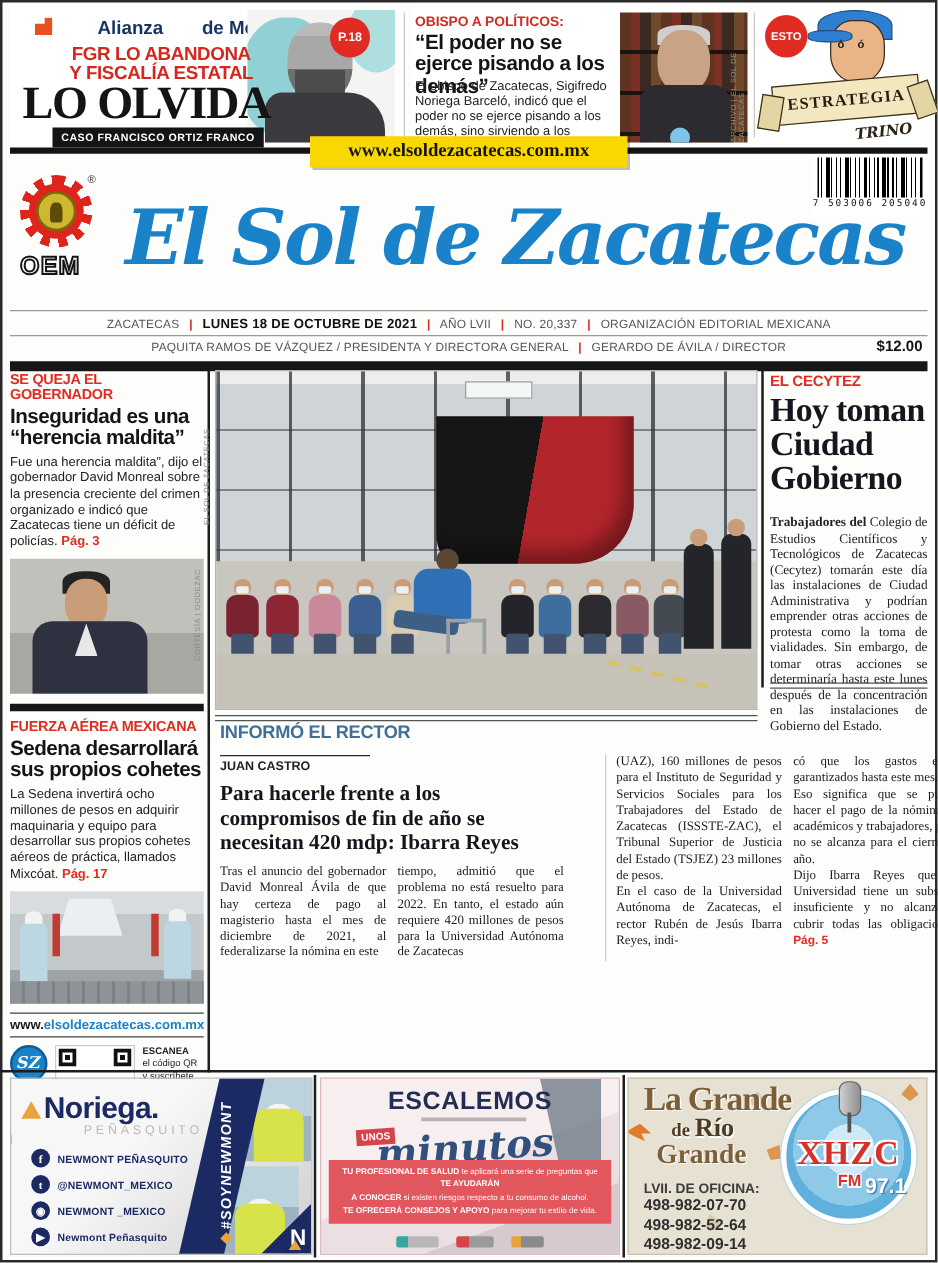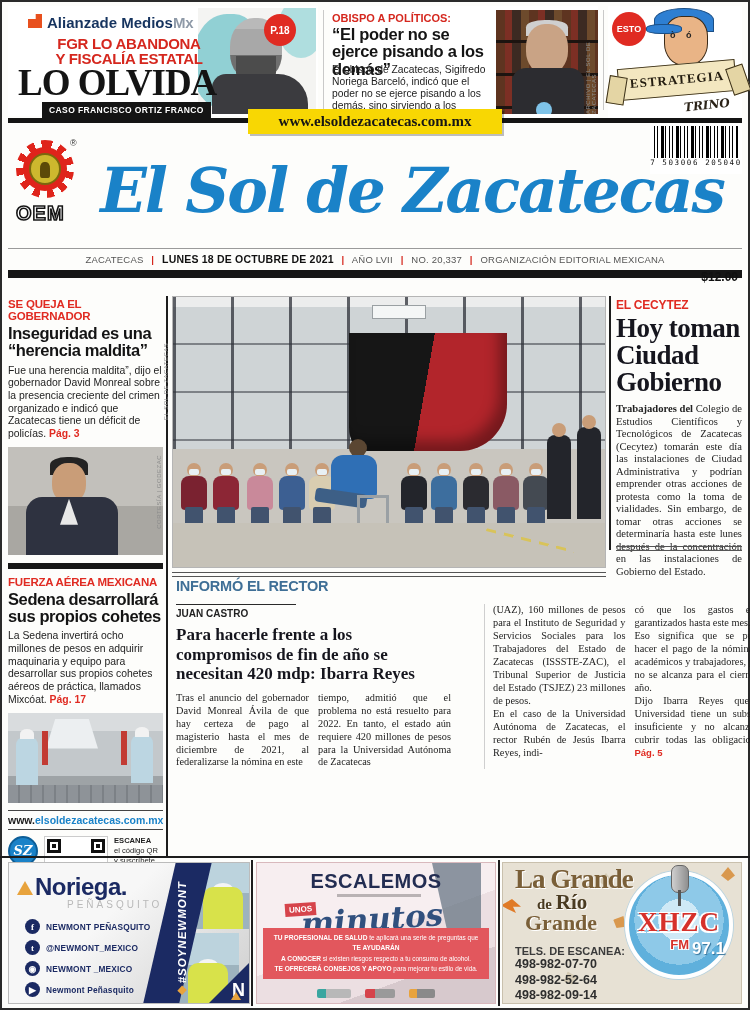--- a/index.html
+++ b/index.html
@@ -5,21 +5,21 @@
   html,body{margin:0;padding:0;background:#9a9a9a;}
   .page{position:relative;width:750px;height:1010px;background:#fdfdfb;margin:0 auto;
         font-family:"Liberation Sans",sans-serif;color:#1a1a1a;overflow:hidden;
         box-shadow:inset 0 0 0 2px #2a2a2a;}
   
   .red{color:#e02b22;}
   .abs{position:absolute;}
   .vcredit{writing-mode:vertical-rl;transform:rotate(180deg);font-size:6px;color:#8b8b8b;letter-spacing:.5px;}
   
   .promoA{left:8px;top:6px;width:310px;height:110px;background:#fff;}
-  .alianza{left:20px;top:8px;display:flex;align-items:flex-start;font-weight:bold;font-size:15px;color:#16345f;}
+  .alianza{left:20px;top:8px;display:flex;align-items:flex-start;font-weight:bold;font-size:15px;color:#16345f;gap:31px;}
   .alianza .blk{width:14px;height:14px;background:#e8501e;margin-right:5px;
       clip-path:polygon(0 35%,55% 35%,55% 0,100% 0,100% 100%,0 100%);}
   .alianza .mx{color:#8f9aa8;font-weight:bold;}
   .pbadge{width:32px;height:32px;border-radius:50%;background:#e02b22;color:#fff;font-weight:bold;
       font-size:10px;display:flex;align-items:center;justify-content:center;z-index:5;}
   .promoA .pbadge{left:256px;top:8px;}
   .promoA-kicker{left:26px;top:30px;width:190px;text-align:center;color:#d5271e;font-weight:bold;
       font-size:15px;line-height:1.0;letter-spacing:-.3px;font-family:"Liberation Sans",sans-serif;}
   .promoA-head{left:10px;top:58px;width:225px;font-family:"Liberation Serif",serif;font-weight:bold;
       font-size:37px;letter-spacing:-1px;color:#141414;line-height:1;}
@@ -161,21 +161,21 @@
   .ground .dash{position:absolute;right:30px;top:16px;width:90px;height:3px;
       background:repeating-linear-gradient(90deg,#d8c35a 0 10px,transparent 10px 18px);transform:rotate(14deg);}
   .photocredit{left:163px;top:300px;height:120px;}
   .dblrule{border-top:1px solid #555;border-bottom:1px solid #555;height:3px;}
   .photodbl{left:172px;top:572px;width:434px;}
   .vlineA{left:166px;top:296px;width:2px;height:562px;background:#1d1d1d;}
   .vlineB{left:609px;top:296px;width:2px;height:254px;background:#1d1d1d;}
   
   .cecytez{left:616px;top:298px;width:126px;}
   .cecytez .kicker{font-size:12px;}
-  .cz-head{font-family:"Liberation Serif",serif;font-weight:bold;font-size:27px;line-height:1.0;letter-spacing:-.5px;color:#16161e;margin-bottom:7px;}
+  .cz-head{font-family:"Liberation Serif",serif;font-weight:bold;font-size:27px;line-height:1.0;letter-spacing:-.5px;color:#16161e;margin-bottom:17px;}
   .cz-body{font-family:"Liberation Serif",serif;font-size:10.6px;line-height:1.18;color:#222;text-align:justify;}
   .czdbl{left:616px;top:546px;width:126px;}
   
   .mainstory{left:176px;top:578px;width:566px;}
   .ms-kicker{color:#3f6f96;font-weight:bold;font-size:14.5px;letter-spacing:-.2px;}
   .ms-head{font-family:"Liberation Serif",serif;font-weight:bold;font-size:54px;line-height:.98;letter-spacing:-1.5px;color:#15151d;margin-top:2px;}
   .ms-cols{display:flex;margin-top:10px;gap:26px;}
   .ms-left{width:276px;}
   .ms-right{width:274px;border-left:1px solid #cfcfcf;margin-left:7px;padding-left:8px;display:flex;gap:9px;}
   .byline{border-top:1.5px solid #2a2a2a;padding-top:3px;font-size:10px;font-weight:bold;color:#222;margin-bottom:6px;width:120px;}
@@ -334,20 +334,25 @@
       <span>ZACATECAS</span>
       <span class="sep">|</span>
       <span class="strong">LUNES 18 DE OCTUBRE DE 2021</span>
       <span class="sep">|</span>
       <span>AÑO LVII</span>
       <span class="sep">|</span>
       <span>NO. 20,337</span>
       <span class="sep">|</span>
       <span>ORGANIZACIÓN EDITORIAL MEXICANA</span>
     </div>
+    <div class="dl-row">
+      <span>PAQUITA RAMOS DE VÁZQUEZ / PRESIDENTA Y DIRECTORA GENERAL</span>
+      <span class="sep">|</span>
+      <span>GERARDO DE ÁVILA / DIRECTOR</span>
+    </div>
     <div class="price">$12.00</div>
     <div class="thickrule"></div>
   </div>
 
   <div class="abs leftrail">
     <div>
       <div class="kicker">SE QUEJA EL GOBERNADOR</div>
       <div class="t-head">Inseguridad es una “herencia maldita”</div>
       <div class="t-body">
         <span>Fue una herencia maldita”, dijo el gobernador David Monreal sobre la presencia creciente del crimen organizado e indicó que Zacatecas tiene un déficit de policías. </span><b>Pág. 3</b>
@@ -599,21 +604,21 @@
     <span class="leaf or" style="left:110px;top:52px;transform:rotate(30deg)"></span>
     <span class="leaf" style="left:60px;top:108px;transform:rotate(-20deg)"></span>
     <span class="leaf or" style="left:218px;top:4px"></span>
     <div class="xh-bird"></div>
     <div class="xh-title">
       <div class="xh-t1">La Grande</div>
       <div class="xh-t2"><span class="de">de </span><span>Río</span></div>
       <div class="xh-t3">Grande</div>
     </div>
     <div class="xh-tels">
-      <div>TELS. DE ESCANEA:</div>
+      <div>LVII. DE OFICINA:</div>
       <div class="xh-phone">498-982-07-70</div>
       <div class="xh-phone">498-982-52-64</div>
       <div class="xh-phone">498-982-09-14</div>
     </div>
     <div class="xh-circle"></div>
     <div class="xh-mic"></div>
     <div class="xh-call">XHZC</div>
     <div class="xh-fm">FM</div>
     <div class="xh-freq">97.1</div>
   </div>

